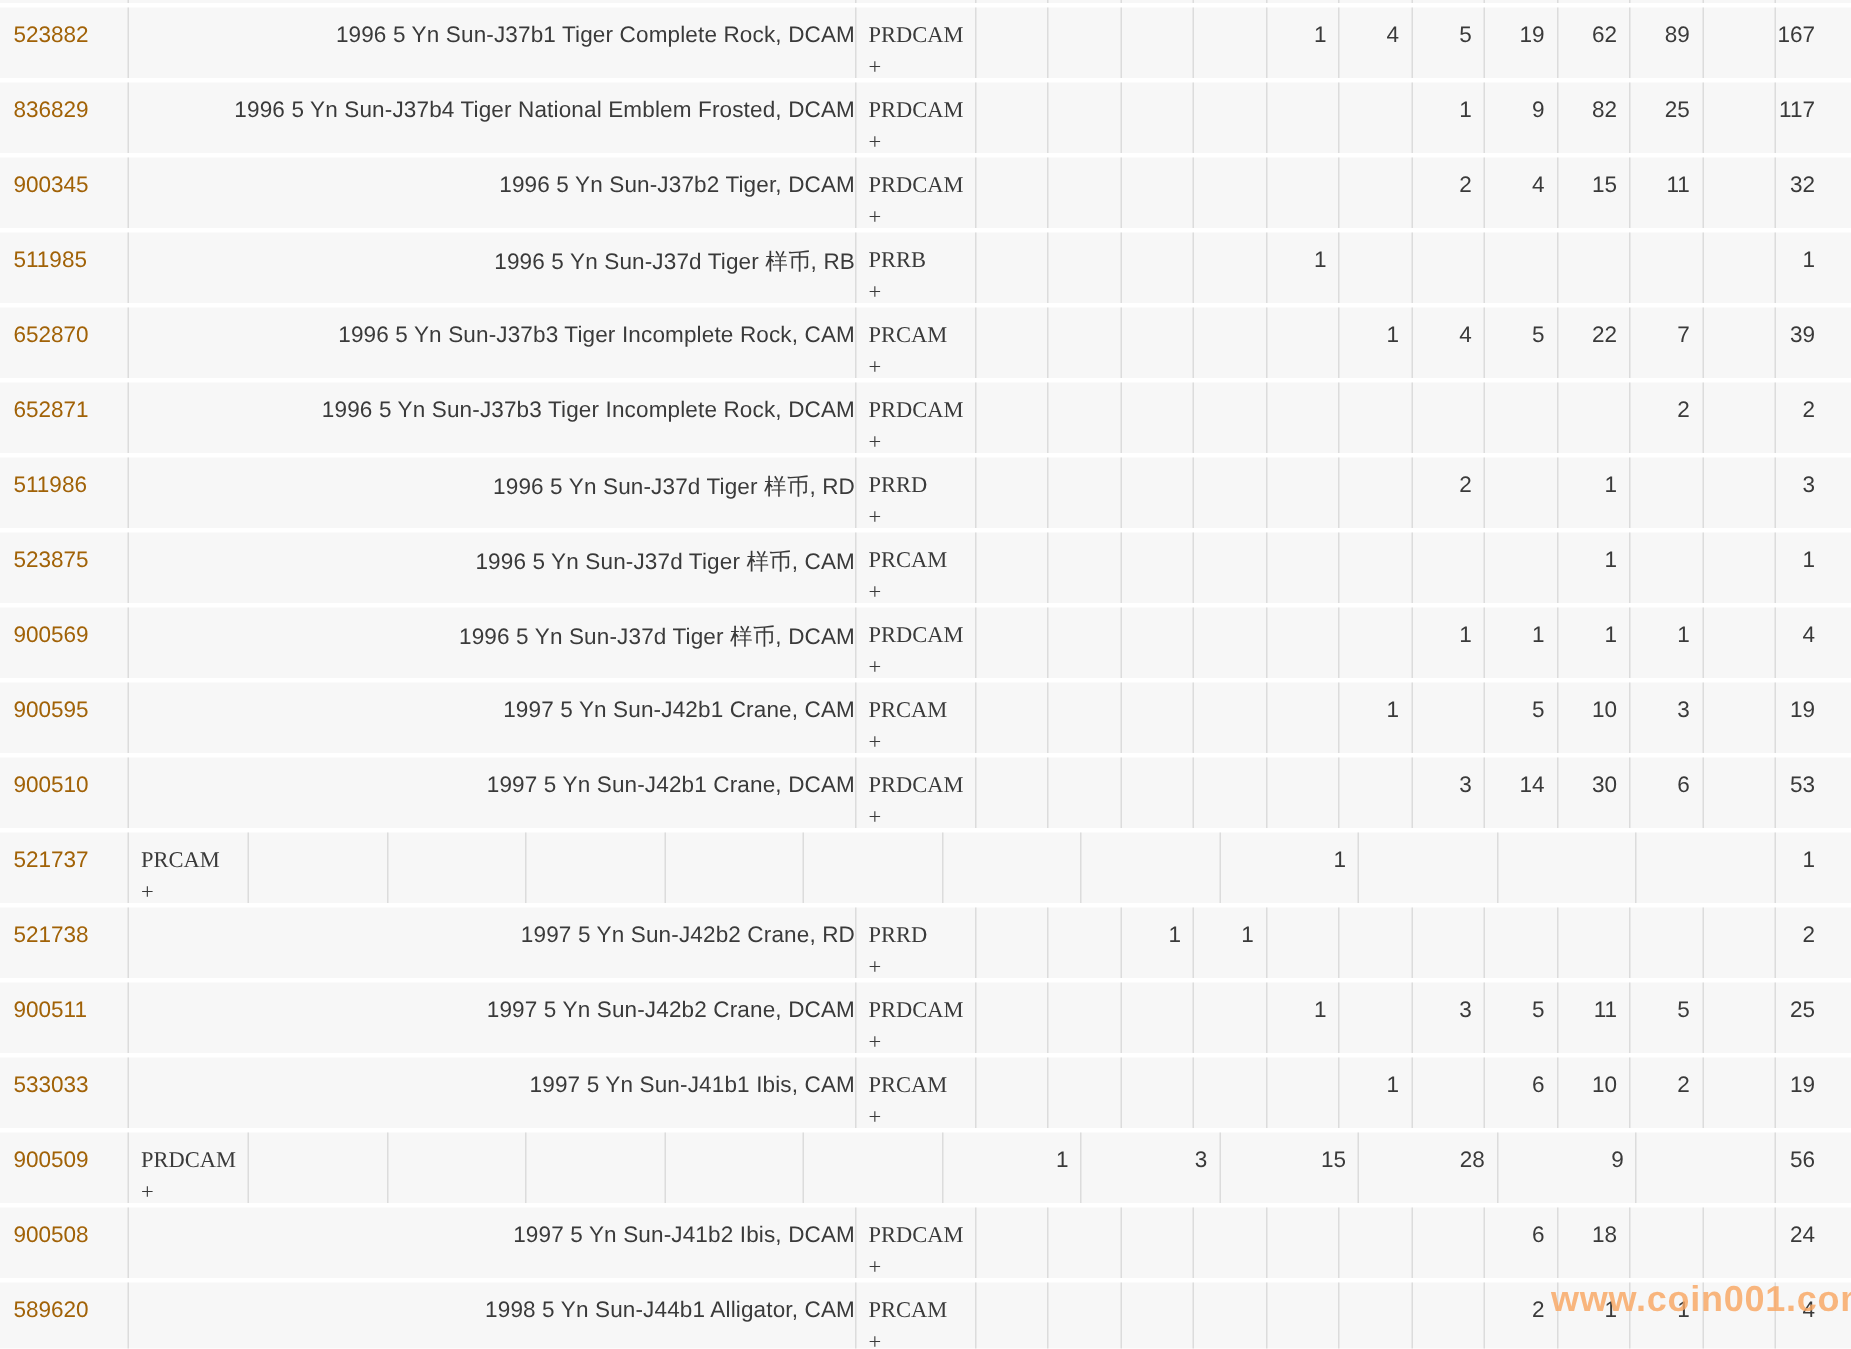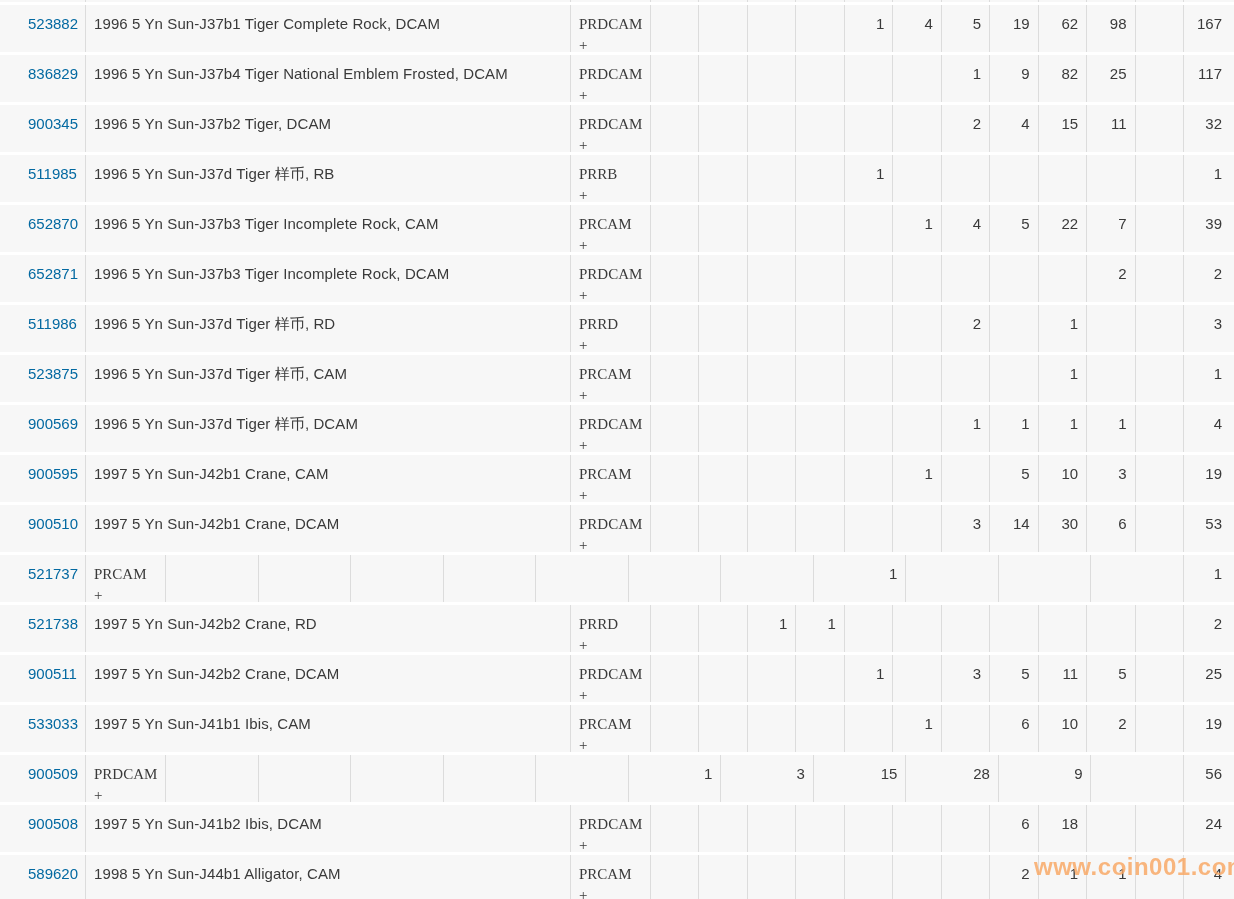--- a/index.html
+++ b/index.html
@@ -9,26 +9,26 @@
     font-family:"Liberation Sans", sans-serif;
   }
   .table-wrap { position:absolute; top:-45px; left:0; width:1234px; }
   .row { display:flex; height:47px; margin-bottom:3px; background:#f7f7f7; }
   .cell {
     box-sizing:border-box; padding-top:10px; font-size:15px; color:#3a3a3a;
     overflow:hidden; white-space:nowrap;
   }
   .cell + .cell { border-left:1px solid #dcdcdc; }
   .id-cell { width:85px; padding-left:9px; }
-  .id-cell a { color:#0369a1; text-decoration:none; cursor:pointer;margin-left:19px; }
-  .desc-cell { width:485px; padding-left:8px; letter-spacing:0.1px; }
+  .id-cell a { color:#a16207; text-decoration:none; cursor:pointer; }
+  .desc-cell { width:485px; padding-left:8px; letter-spacing:0.1px;text-align:right; }
   .desig-cell { width:80px; padding-left:8px; line-height:21px; padding-top:9px; }
   .desig-cell span { display:block;font-family:Liberation Serif, serif; }
   .num-cell { flex:1 1 0; text-align:right; padding-right:8px; }
-  .total-cell { width:51px; text-align:right; padding-right:12px; }
+  .total-cell { width:51px; text-align:right; padding-right:24px; }
   .watermark {
     position:absolute; left:1034px; top:853px; z-index:10;
     font-size:24px; font-weight:bold; letter-spacing:0.5px;
     color:#f9a763; opacity:0.82; pointer-events:none;
   }
 </style>
 </head>
 <body>
 
 <div class="table-wrap">
@@ -63,21 +63,21 @@
         </div>
     <div class="cell num-cell"></div>
     <div class="cell num-cell"></div>
     <div class="cell num-cell"></div>
     <div class="cell num-cell"></div>
     <div class="cell num-cell">1</div>
     <div class="cell num-cell">4</div>
     <div class="cell num-cell">5</div>
     <div class="cell num-cell">19</div>
     <div class="cell num-cell">62</div>
-    <div class="cell num-cell">98</div>
+    <div class="cell num-cell">89</div>
     <div class="cell num-cell"></div>
     <div class="cell total-cell">167</div>
   </div>
 
   <div class="row">
     <div class="cell id-cell"><a class="id-a">836829</a></div>
     <div class="cell desc-cell">1996 5 Yn Sun-J37b4 Tiger National Emblem Frosted, DCAM</div>
     <div class="cell desig-cell">
           <span class="d1">PRDCAM</span>
           <span class="d2">+</span>

